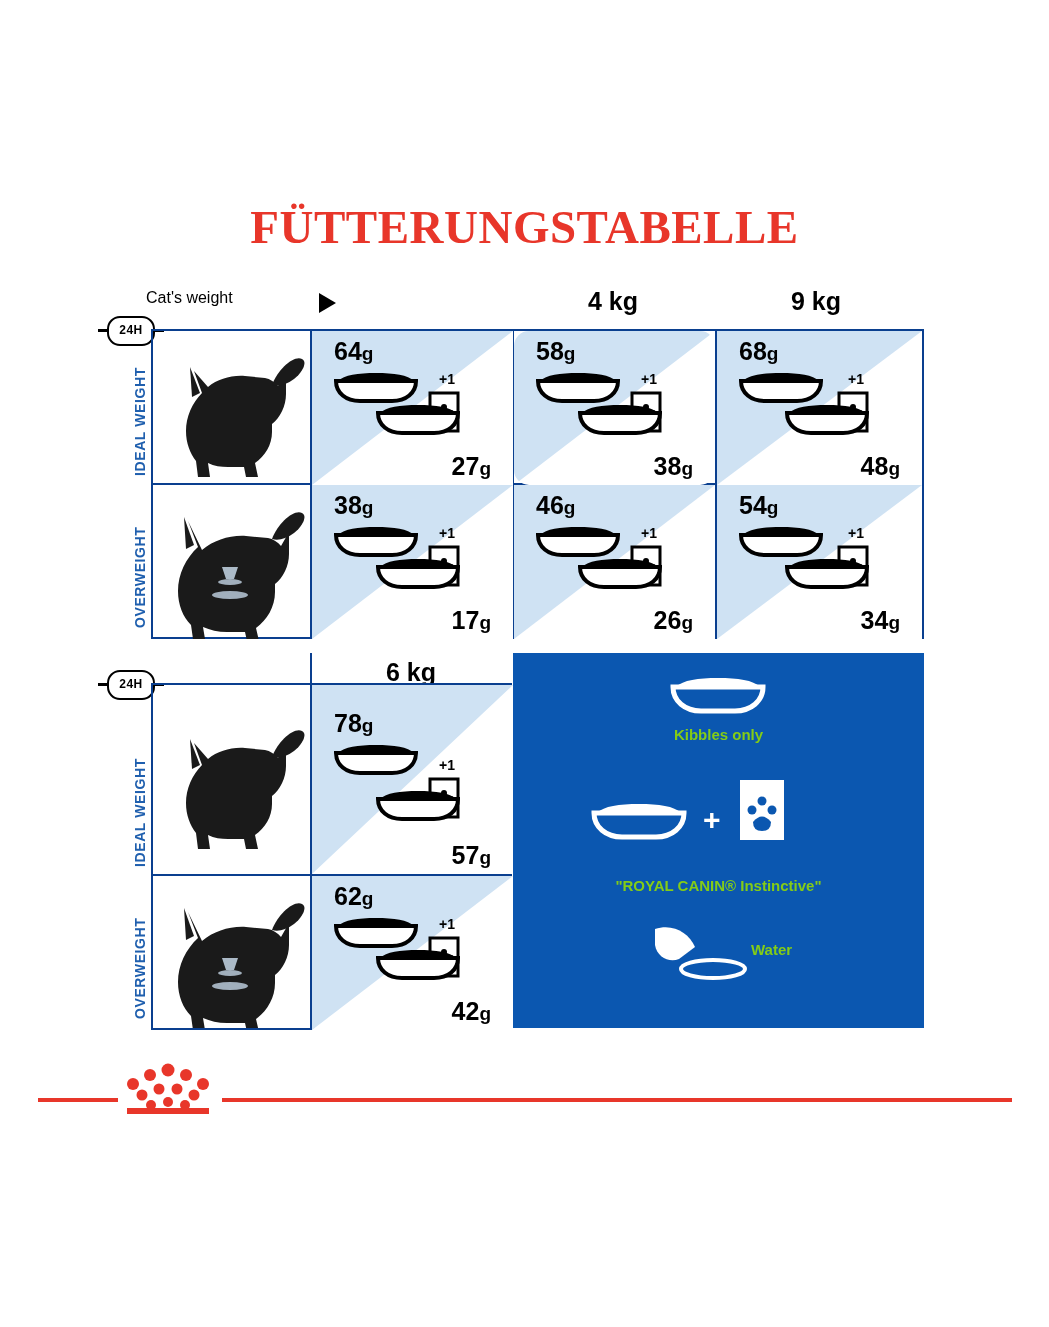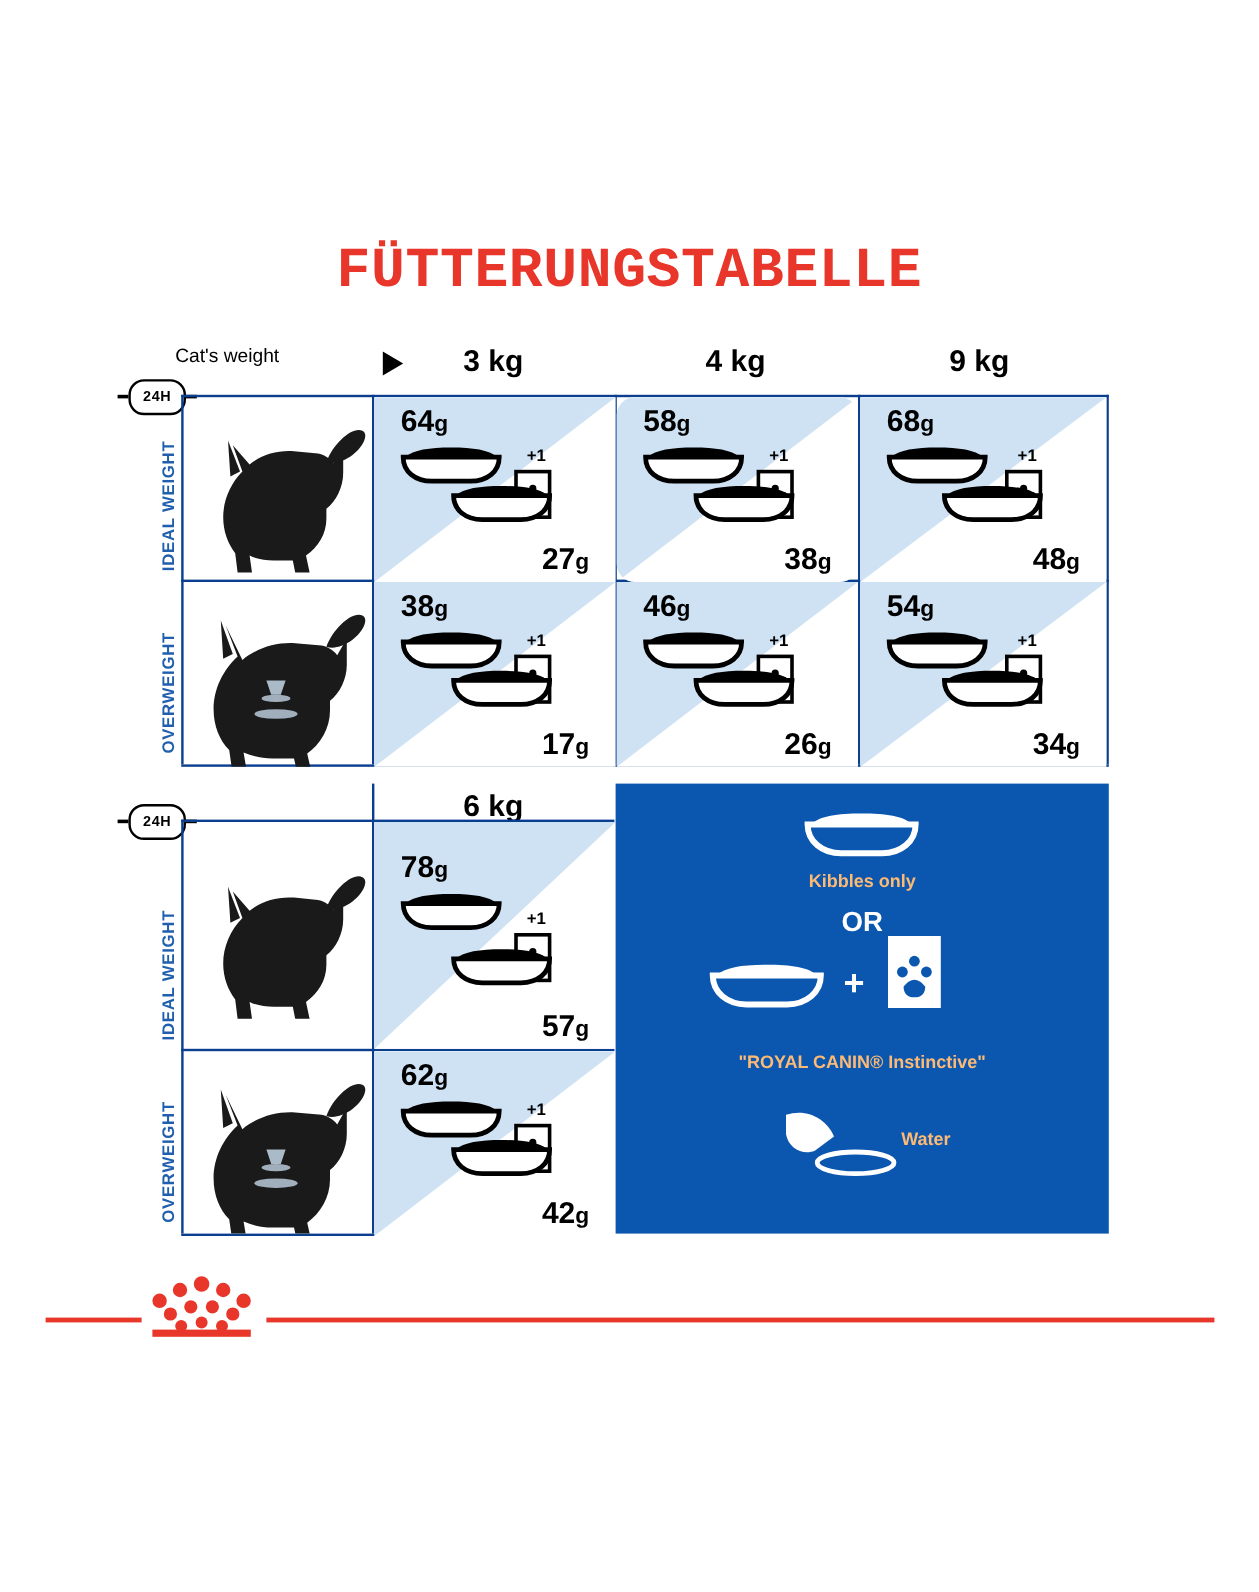--- a/index.html
+++ b/index.html
@@ -20,21 +20,21 @@
   #page-title {
     position: absolute;
     top: 200px;
     left: 0;
     width: 1049px;
     text-align: center;
     font-size: 47px;
     font-weight: bold;
     letter-spacing: 0.5px;
     color: #e8362a;
-    font-family: Liberation Mono, monospace;
+    font-family: Liberation Serif, serif;
   }
 
   
   #feeding-table {
     position: absolute;
     left: 96px;
     top: 283px;
     width: 828px;
     height: 745px;
   }
@@ -164,21 +164,21 @@
     top: 370px;
     width: 411px;
     height: 375px;
     background: #0b57b0;
     color: #fff;
     text-align: center;
   }
   #legend-panel .lg-text {
     font-size: 15px;
     font-weight: bold;
-    color: #fdba74;
+    color: #84cc16;
   }
   #legend-panel .lg-or {
     font-size: 23px;
     font-weight: bold;
     color: #fff;
   }
   .lg-plus {
     font-size: 30px;
     font-weight: bold;
     color: #fff;
@@ -212,21 +212,20 @@
 </head>
 <body>
 
 <div id="page-title">FÜTTERUNGSTABELLE</div>
 
 <div id="feeding-table">
 
   <div class="hdr-row">
     <div class="hdr-label">Cat's weight</div>
     <div class="hdr-arrow"></div>
-    <div class="hdr-kg k3">3 kg</div>
     <div class="hdr-kg k4">4 kg</div>
     <div class="hdr-kg k5">9 kg</div>
   </div>
 
   <div class="badge24" style="left:11px; top:33px;">24H</div>
 
   <div class="gline h" style="left:55px; top:46px; width:773px;"></div>
   <div class="gline h" style="left:55px; top:200px; width:773px;"></div>
   <div class="gline h" style="left:55px; top:354px; width:773px;"></div>
   <div class="gline v" style="left:55px; top:46px; height:308px;"></div>
@@ -464,21 +463,20 @@
     </svg>
     <div class="cell-bot-val"><span>42</span><span class="g">g</span></div>
   </div>
 
   <div id="legend-panel">
     <svg style="position:absolute;left:155px;top:22px" width="100" height="40" viewBox="0 0 100 40">
       <path d="M5 12 h90 c0 14 -12 24 -28 24 h-34 c-16 0 -28 -10 -28 -24z" fill="#0b57b0" stroke="#fff" stroke-width="5"></path>
       <path d="M8 12 c7 -7 22 -9 42 -9 20 0 35 2 42 9z" fill="#fff"></path>
     </svg>
     <div class="lg-text" style="position:absolute;left:0;top:73px;width:411px;">Kibbles only</div>
-    <div class="lg-or" style="position:absolute;left:0;top:102px;width:411px;">OR</div>
 
     <svg style="position:absolute;left:76px;top:148px" width="100" height="40" viewBox="0 0 100 40">
       <path d="M5 12 h90 c0 14 -12 24 -28 24 h-34 c-16 0 -28 -10 -28 -24z" fill="#0b57b0" stroke="#fff" stroke-width="5"></path>
       <path d="M8 12 c7 -7 22 -9 42 -9 20 0 35 2 42 9z" fill="#fff"></path>
     </svg>
     <div class="lg-plus" style="position:absolute;left:190px;top:150px;">+</div>
     <svg style="position:absolute;left:222px;top:122px" width="54" height="70" viewBox="0 0 54 70">
       <rect x="5" y="5" width="44" height="60" fill="#fff"></rect>
       <circle cx="27" cy="26" r="4.5" fill="#0b57b0"></circle>
         <circle cx="17" cy="35" r="4.5" fill="#0b57b0"></circle>

